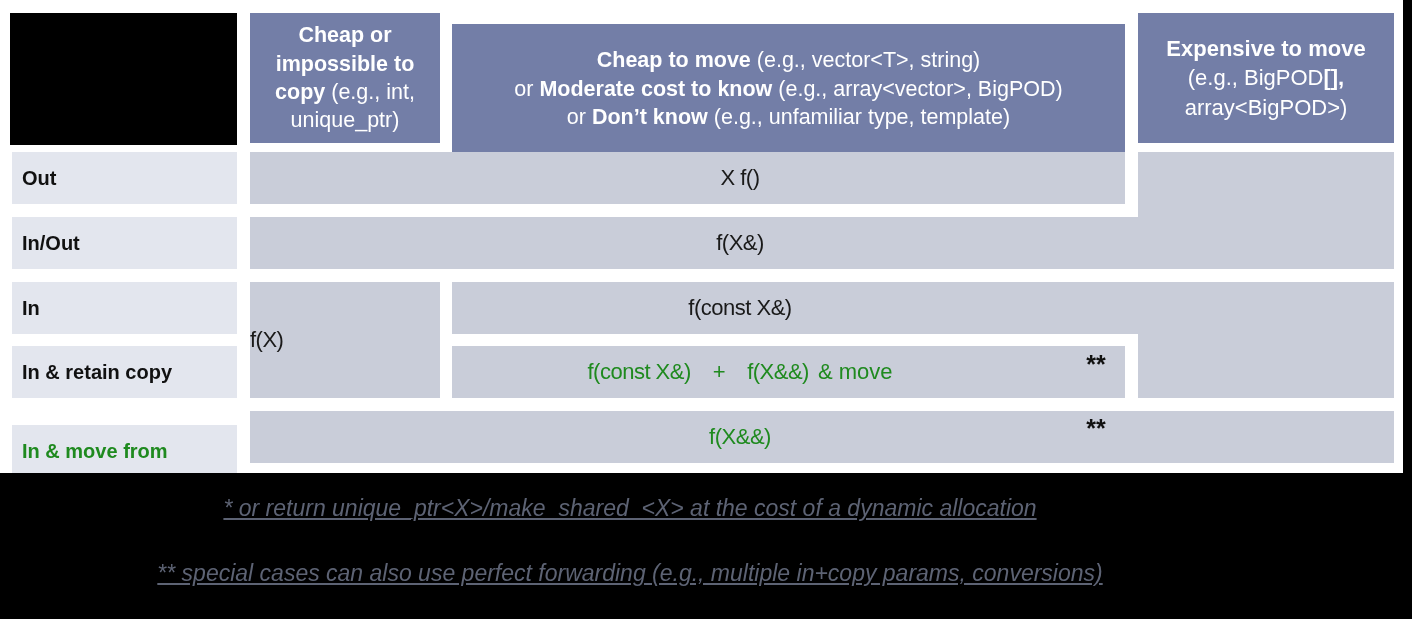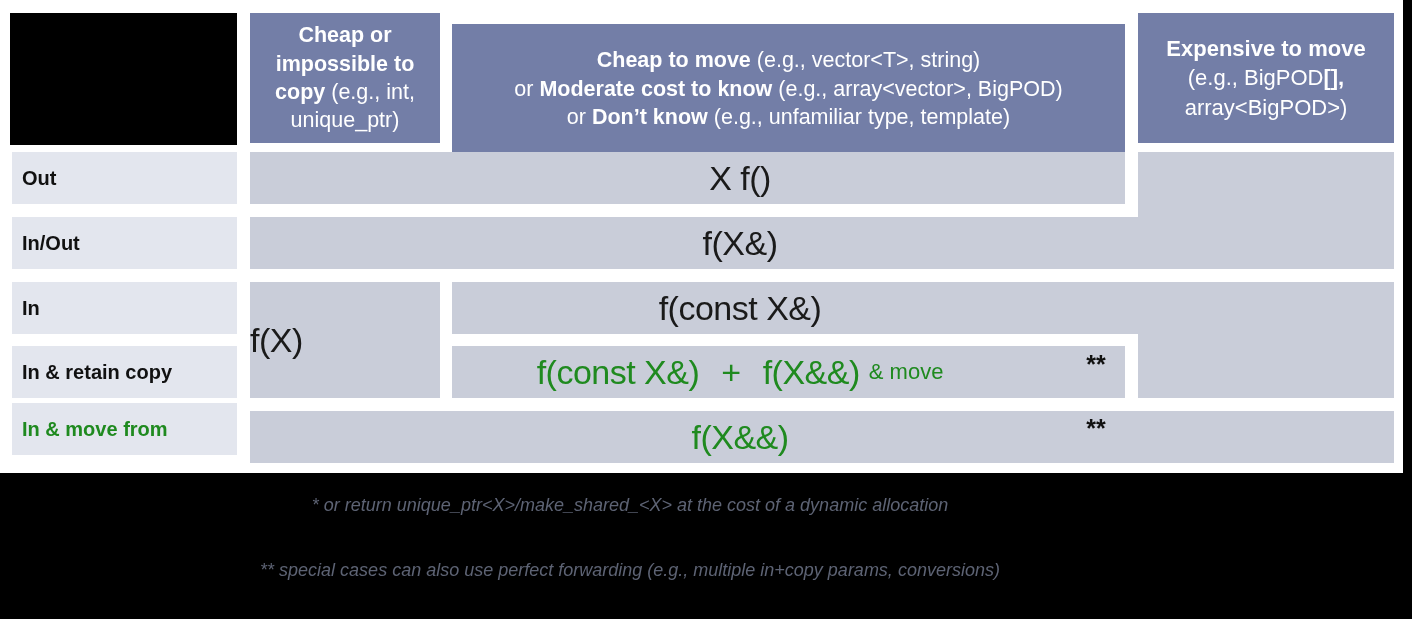--- a/index.html
+++ b/index.html
@@ -38,30 +38,30 @@
   .cell-out{left:250px;top:152px;width:875px;height:52px;}
   .cell-out-exp{left:1138px;top:152px;width:256px;height:117px;}
   .cell-inout{left:250px;top:217px;width:1144px;height:52px;}
   .cell-fx{left:250px;top:282px;width:190px;height:116px;display:flex;align-items:center;}
   .cell-in{left:452px;top:282px;width:942px;height:52px;}
   .cell-in-exp{left:1138px;top:282px;width:256px;height:116px;}
   .cell-retain{left:452px;top:346px;width:673px;height:52px;}
   .cell-move{left:250px;top:411px;width:1144px;height:52px;}
   
   .codebar{left:250px;width:980px;height:52px;display:flex;align-items:center;justify-content:center;}
-  .code{font-size:34px;letter-spacing:-0.5px;color:#1a1a1a;white-space:pre;}
+  .code{font-size:22px;letter-spacing:-0.5px;color:#1a1a1a;white-space:pre;}
   .code.green{color:var(--green);}
   .code-small{font-size:22px;color:var(--green);margin-left:9px;align-self:center;}
   .plus{margin:0 22px;}
   .marker{left:1072px;width:48px;height:30px;text-align:center;
           font-weight:700;font-size:25px;color:#111;line-height:30px;}
   
   .footer{left:0;top:473px;width:1412px;height:146px;background:var(--black);}
   .fnote{left:0;width:1260px;text-align:center;font-style:italic;
-         font-size:18px;color:var(--footnote-text);}
+         font-size:23px;color:var(--footnote-text);text-decoration:underline;}
   .fn1{top:495px;}
   .fn2{top:560px;}
 </style>
 </head>
 <body>
 
 <div class="stage">
 
   <div class="abs corner-box"></div>
   <div class="abs right-strip"></div>
@@ -79,21 +79,21 @@
   <div class="abs hdr hdr-c3">
     <div class="b">Expensive to move</div>
     <div><span>(e.g., BigPOD</span><span class="b">[],</span></div>
     <div>array&lt;BigPOD&gt;)</div>
   </div>
 
   <div class="abs rlabel" style="top:152px">Out</div>
   <div class="abs rlabel" style="top:217px">In/Out</div>
   <div class="abs rlabel" style="top:282px">In</div>
   <div class="abs rlabel" style="top:346px">In &amp; retain copy</div>
-  <div class="abs rlabel green-label" style="top:403px">In &amp; move from</div>
+  <div class="abs rlabel green-label" style="top:425px">In &amp; move from</div>
 
   <div class="abs dcell cell-out"></div>
   <div class="abs dcell cell-out-exp"></div>
   <div class="abs dcell cell-inout"></div>
   <div class="abs dcell cell-in"></div>
   <div class="abs dcell cell-in-exp"></div>
   <div class="abs dcell cell-retain"></div>
   <div class="abs dcell cell-move"></div>
 
   <div class="abs dcell cell-fx">

